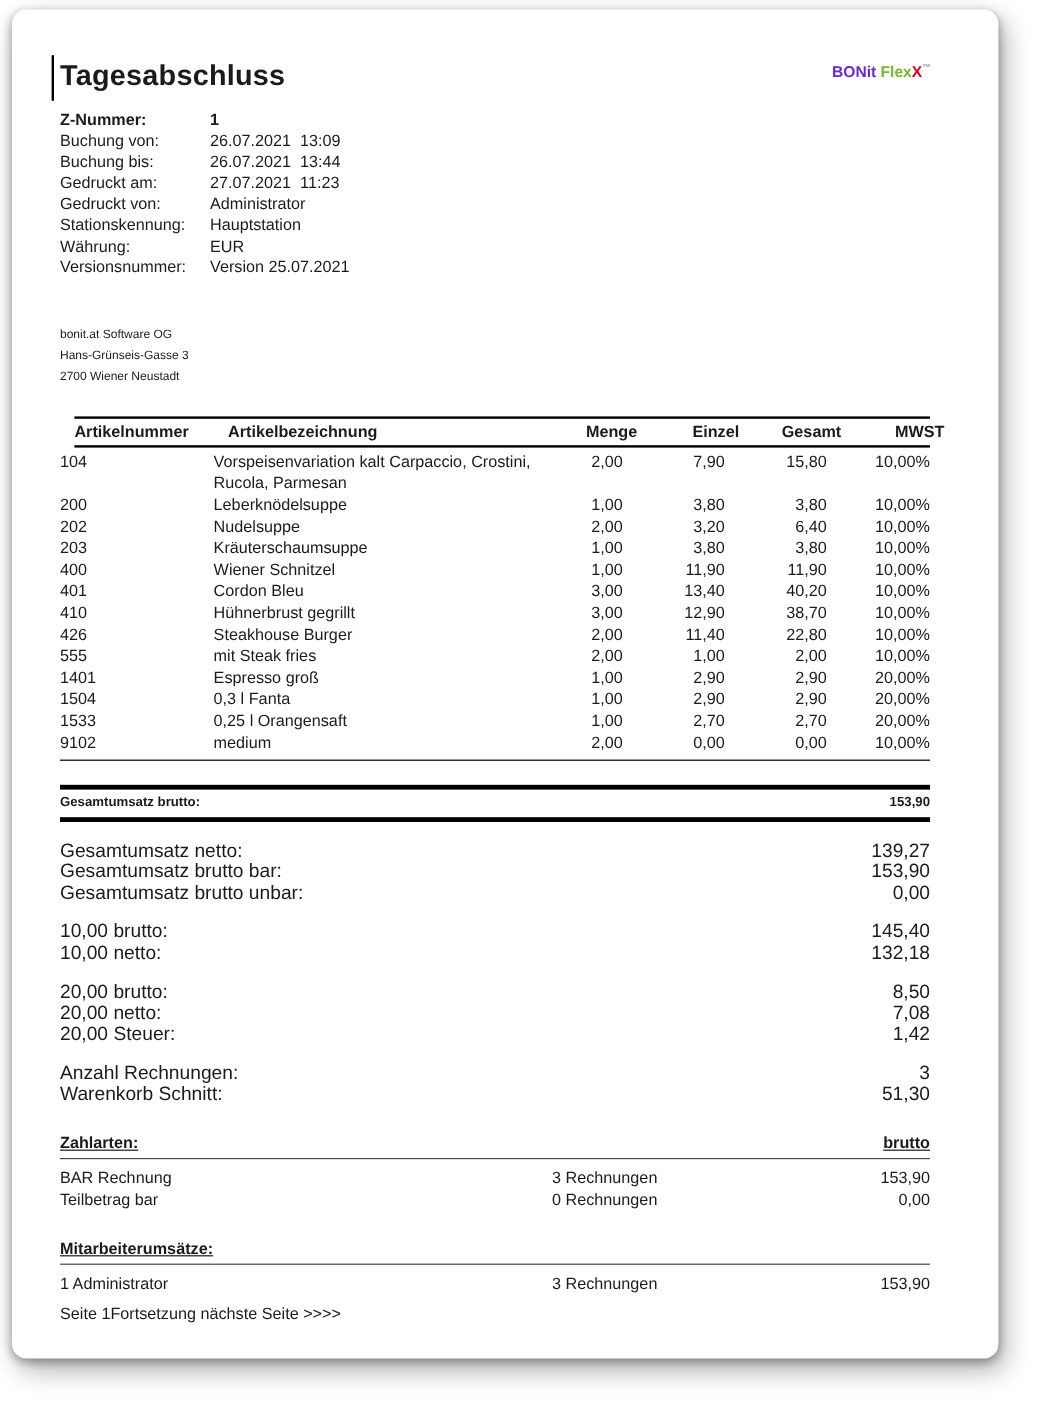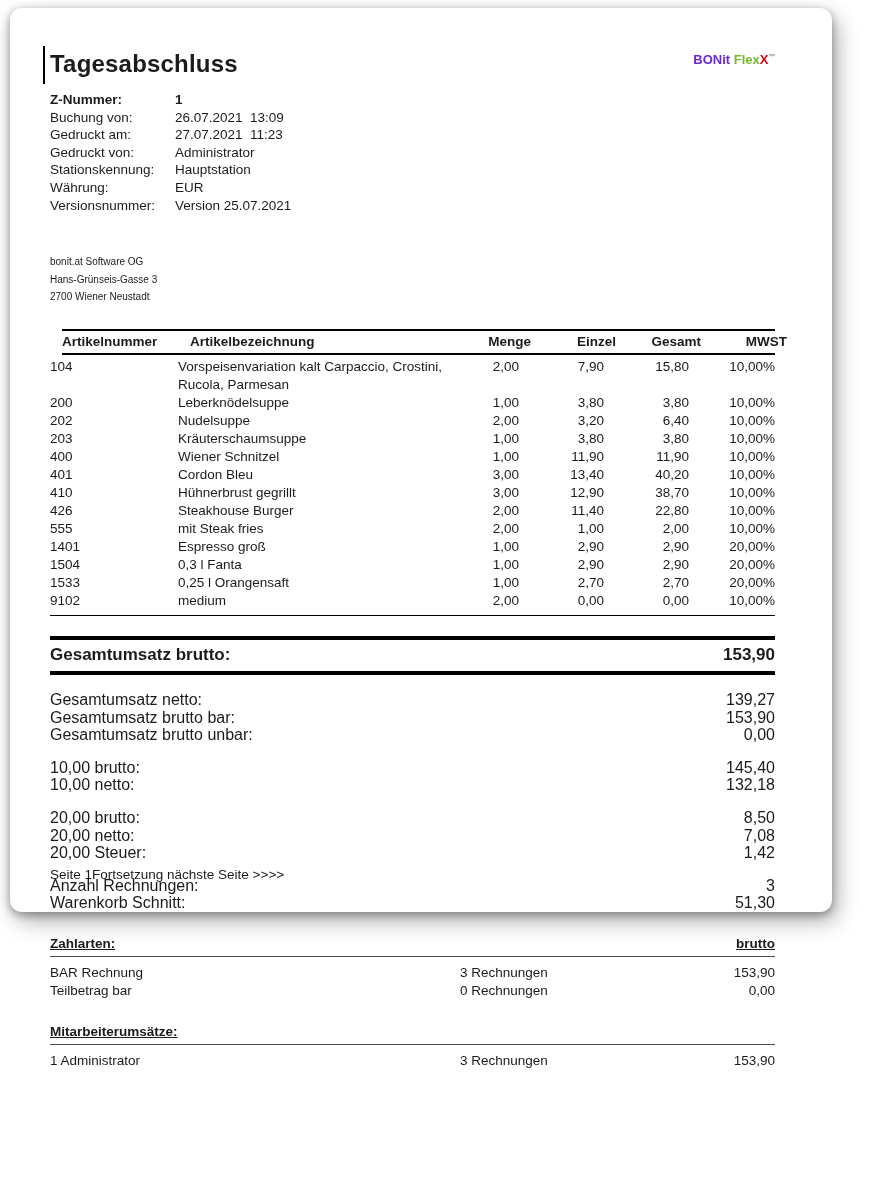--- a/index.html
+++ b/index.html
@@ -1,19 +1,19 @@
 <!DOCTYPE html>
 <html><head>
 <meta charset="utf-8">
 <style>
   * { margin:0; padding:0; box-sizing:border-box; }
   html,body { width:870px; height:1182px; background:#ffffff; overflow:hidden;
               font-family:"Liberation Sans", sans-serif; color:#1b1b1b; }
   .page {
-    position:absolute; left:10px; top:8px; width:822px; height:904px;
+    position:absolute; left:10px; top:8px; width:822px; height:1124px;
     background:#ffffff; border-radius:12px;
     box-shadow: 0 3px 8px rgba(0,0,0,.22), 5px 9px 22px rgba(0,0,0,.32), -1px 2px 8px rgba(0,0,0,.12);
     padding:42px 57px 0 40px;
   }
   .content { position:relative; width:725px; }
 
   
   .hdr { position:relative; display:flex; justify-content:space-between; align-items:flex-start; }
   .caret { position:absolute; left:-7px; top:-4px; width:2px; height:38px; background:#000; }
   .title { font-size:24px; font-weight:bold; letter-spacing:.2px; }
@@ -38,21 +38,21 @@
   .tgrid { display:grid; grid-template-columns:128px 292px 49px 85px 85px 86px; }
   .tgrid .num { text-align:right; }
   .thead { border-top:2px solid #000; border-bottom:2px solid #000; font-weight:bold; padding:3px 0 4px 0;margin-left:12px; }
   .tbody { padding:3px 0 5px 0; border-bottom:1.5px solid #000; }
   .trow { line-height:18px; }
   .trow > div { padding:0; }
 
   
   .grand { margin-top:20px; border-top:4px solid #000; border-bottom:4px solid #000;
            display:flex; justify-content:space-between; align-items:center;
-           font-weight:bold; font-size:17px; padding:5px 0 6px 0; }
+           font-weight:bold; font-size:11px; padding:5px 0 6px 0; }
 
   
   .sumgrp { margin-top:15px; font-size:16px; }
   .sumgrp.firstgrp { margin-top:16px; }
   .sum-row { display:flex; justify-content:space-between; line-height:17.6px; }
 
   
   .sechead { margin-top:24px; display:flex; justify-content:space-between; font-weight:bold;
              font-size:13.5px; padding-bottom:5px; border-bottom:1.5px solid #4a4a4a;text-decoration:underline; }
   .sechead.nocol { border-bottom:1.5px solid #4a4a4a; }
@@ -81,20 +81,24 @@
         <div class="meta-row first">
           <span class="lbl">Z-Nummer:</span>
           <span class="val">1</span>
         </div>
 
         <div class="meta-row">
           <span class="lbl">Buchung von:</span>
           <span class="val">26.07.2021  13:09</span>
         </div>
 
+        <div class="meta-row">
+          <span class="lbl">Buchung bis:</span>
+          <span class="val">26.07.2021  13:44</span>
+        </div>
 
         <div class="meta-row">
           <span class="lbl">Gedruckt am:</span>
           <span class="val">27.07.2021  11:23</span>
         </div>
 
         <div class="meta-row">
           <span class="lbl">Gedruckt von:</span>
           <span class="val">Administrator</span>
         </div>

